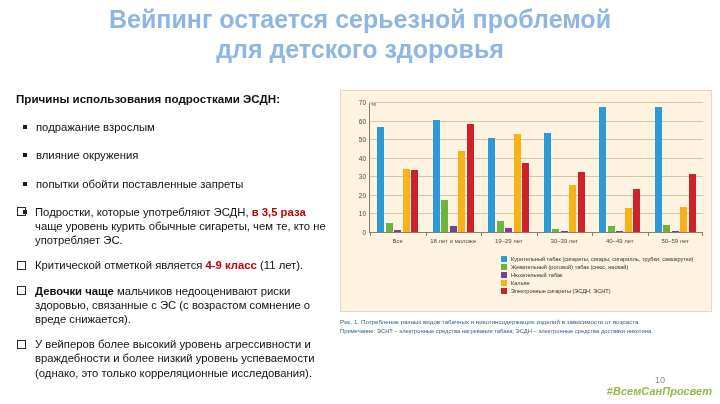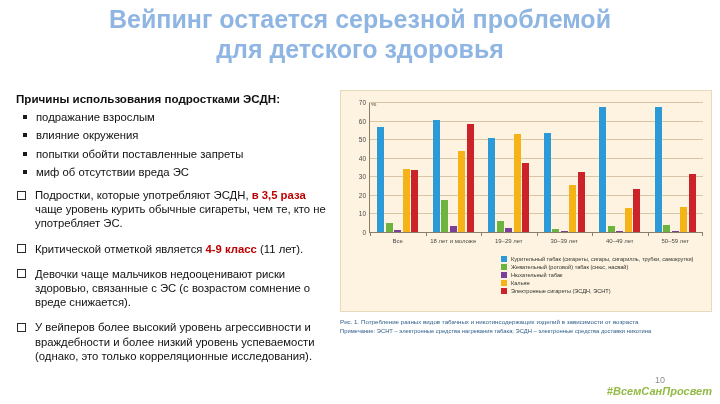--- a/index.html
+++ b/index.html
@@ -22,35 +22,35 @@
   #slide-title .t-line{display:block;}
 
   
   #left-col{
     position:absolute;left:16px;top:92px;width:318px;
     font-size:11.3px;line-height:14.2px;color:#111;
   }
   .lead{font-weight:bold;font-size:11.6px;margin-bottom:2px;}
   .sq-list{list-style:none;margin:0 0 9px 0;padding:0;}
   .sq-list li{
-    position:relative;padding-left:20px;margin:4px 0;
+    position:relative;padding-left:20px;margin:14px 0;
   }
   .sq-list li .mk{
     position:absolute;left:7px;top:5px;
     width:4px;height:4px;background:#1a1a1a;display:block;
   }
   .para{
     position:relative;padding-left:19px;margin-bottom:11px;
   }
   .para .mk-box{
     position:absolute;left:1px;top:2.5px;
     width:7px;height:7px;border:1.3px solid #2b2b2b;display:block;
   }
   .hl-red{color:#c00000;font-weight:bold;}
-  .b{font-weight:normal;}
+  .b{font-weight:bold;}
 
   
   #chart-panel{
     position:absolute;left:340px;top:90px;width:372px;height:222px;
     background:#fdf3e0;
     border:1px solid #e6d9bd;
     box-sizing:border-box;
   }
   #plot{
     position:absolute;left:28px;top:12px;right:8px;height:130px;
@@ -141,21 +141,20 @@
     <li>
       <span class="mk"></span>
       <span>влияние окружения</span>
     </li>
     <li>
       <span class="mk"></span>
       <span>попытки обойти поставленные запреты</span>
     </li>
     <li>
       <span class="mk"></span>
-      <span>миф об отсутствии вреда ЭС</span>
     </li>
   </ul>
 
   <div class="para">
     <span class="mk-box"></span>
     <span>Подростки, которые употребляют ЭСДН, </span><span class="hl-red">в 3,5 раза</span><span> чаще уровень курить обычные сигареты, чем те, кто не употребляет ЭС.</span>
   </div>
 
   <div class="para">
     <span class="mk-box"></span>

